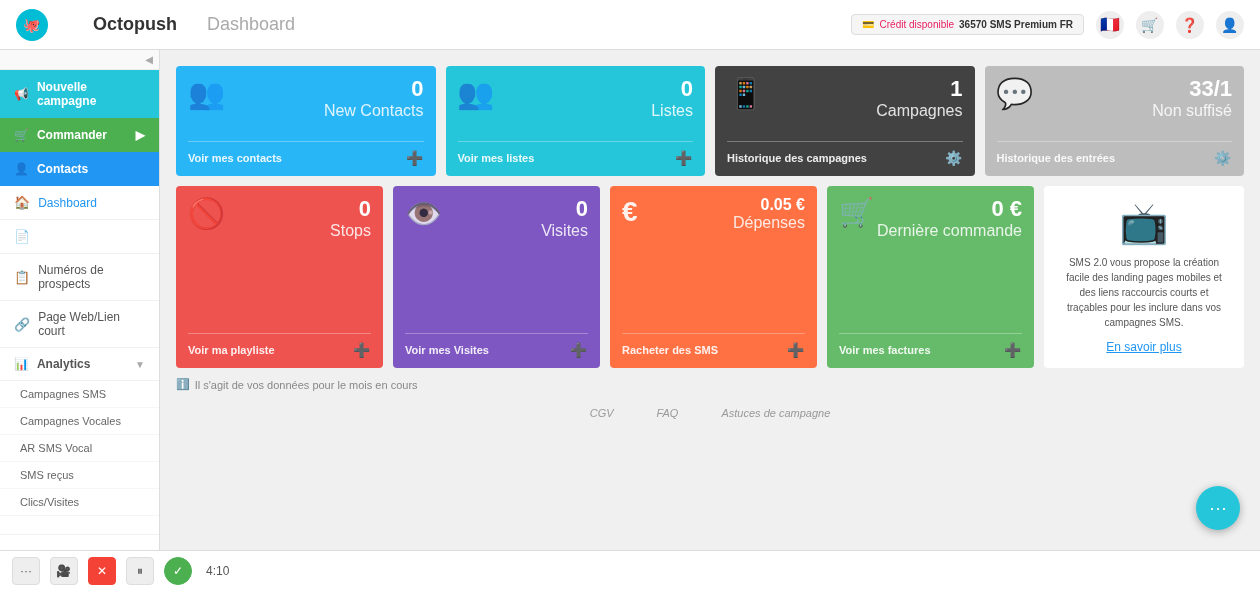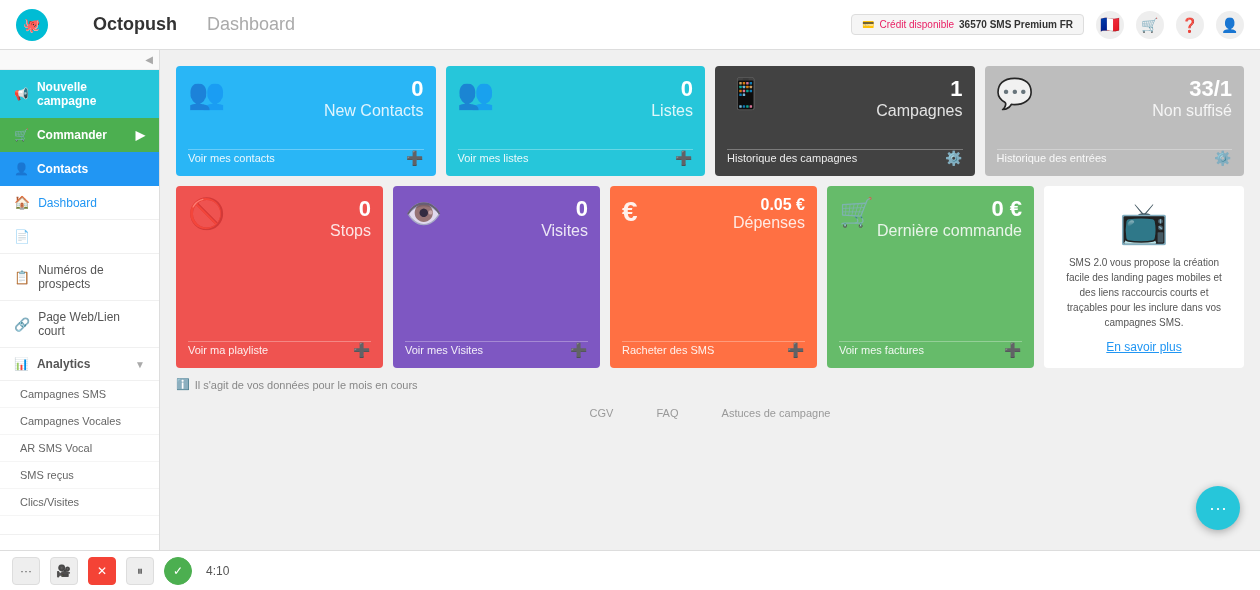--- a/index.html
+++ b/index.html
@@ -126,25 +126,27 @@
       position: relative;
       min-height: 110px;
       display: flex;
       flex-direction: column;
     }
     .card-header { display: flex; justify-content: space-between; align-items: flex-start; }
     .card-count { font-size: 22px; font-weight: bold; text-align: right; }
     .card-label { font-size: 16px; opacity: 0.85; text-align: right; }
     .card-footer {
       margin-top: auto;
+      padding-top: 8px;
       border-top: 1px solid rgba(255,255,255,0.3);
       display: flex;
       align-items: center;
       justify-content: space-between;
       font-size: 11px;
+      font-weight: bold;
     }
     .card-footer-link { cursor: pointer; opacity: 0.9; }
     .card-footer-icon { font-size: 14px; }
 
     .card-blue { background: #29b6f6; }
     .card-cyan { background: #26c6da; }
     .card-dark { background: #424242; }
     .card-gray { background: #bdbdbd; }
     .card-red { background: #ef5350; }
     .card-purple { background: #7e57c2; }
@@ -168,21 +170,21 @@
     
     .info-notice { font-size: 11px; color: #888; margin-top: 4px; display: flex; align-items: center; gap: 5px; }
 
     
     .main-footer {
       text-align: center;
       padding: 16px;
       font-size: 11px;
       color: #999;
     }
-    .main-footer a { color: #999; margin: 0 20px; cursor: pointer; text-decoration: none; }
+    .main-footer a { color: #999; margin: 0 20px; cursor: pointer; text-decoration: none; font-style: italic; }
 
     
     .bottom-toolbar {
       position: fixed;
       bottom: 0;
       left: 0;
       right: 0;
       background: #fff;
       border-top: 1px solid #ddd;
       height: 40px;

